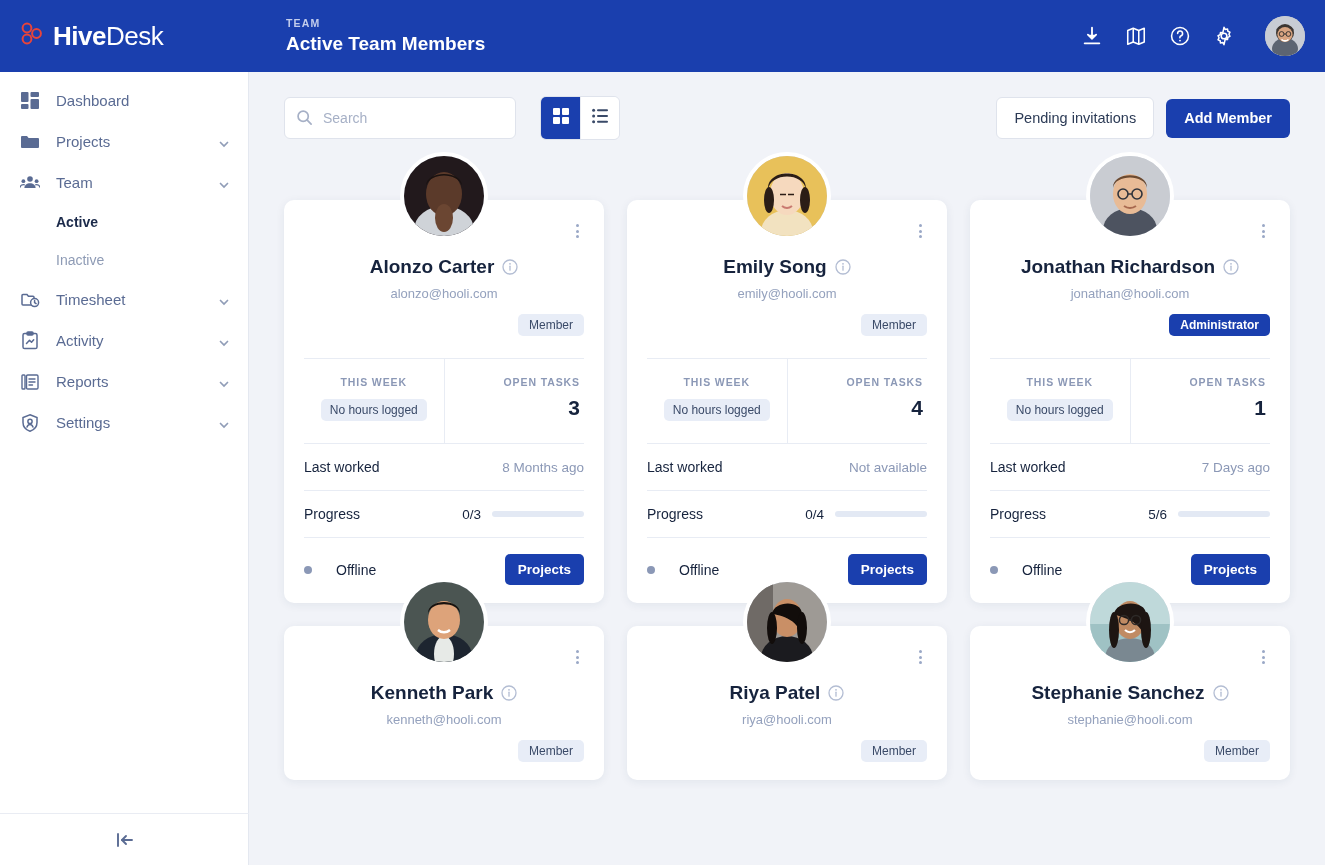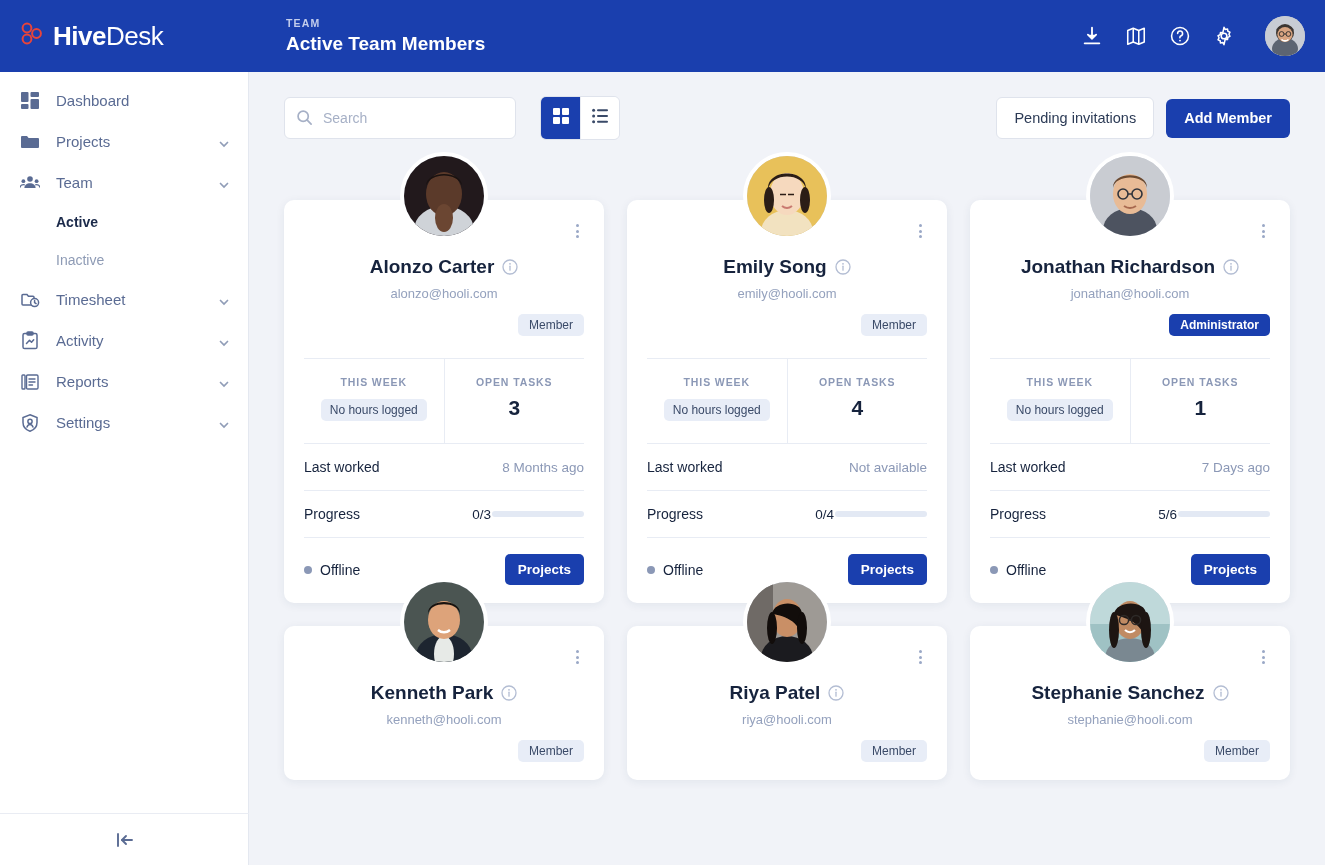--- a/index.html
+++ b/index.html
@@ -131,45 +131,45 @@
   .role-wrap { display: flex; justify-content: flex-end; margin-top: 13px; }
   .role {
     font-size: 12px; padding: 4px 11px; border-radius: 5px;
     background: #e8edf7; color: #3a4a68;
   }
   .role.admin { background: #1a3fae; color: #ffffff; font-weight: bold; }
   .stats {
     display: flex; margin-top: 22px; border-top: 1px solid #e8ecf4;
   }
   .stat { flex: 1; padding: 17px 4px 22px 4px; text-align: center; }
-  .stat + .stat { border-left: 1px solid #e8ecf4; }
+  .stat + .stat { border-left: 1px solid #e8ecf4; text-align: right; }
   .stat-label {
     font-size: 10.5px; font-weight: bold; letter-spacing: .9px;
     color: #8b98b6; text-transform: uppercase;
   }
   .stat-pill {
     display: inline-block; margin-top: 11px; font-size: 12px;
     background: #e8edf7; color: #3a4a68; padding: 4px 9px; border-radius: 5px;
   }
   .stat-num { margin-top: 8px; font-size: 21px; font-weight: bold; color: #16233d; }
   .row-line {
     display: flex; align-items: center; justify-content: space-between;
     padding: 15px 0; border-top: 1px solid #e8ecf4; font-size: 14px;
   }
   .row-key { color: #16233d; }
   .row-val { color: #8b98b6; font-size: 13.5px; }
-  .prog-right { display: flex; align-items: center; gap: 1px; }
+  .prog-right { display: flex; align-items: center; gap: 11px; }
   .prog-txt { font-size: 13.5px; color: #16233d; }
   .prog-bar { width: 92px; height: 6px; border-radius: 3px; background: #e3e9f4; overflow: hidden; }
   .prog-fill { height: 6px; border-radius: 3px; background: #1a3fae; }
   .foot {
     display: flex; align-items: center; justify-content: space-between;
     padding-top: 16px; border-top: 1px solid #e8ecf4;
   }
-  .status { display: flex; align-items: center; gap: 8px; font-size: 14px; color: #16233d; }
+  .status { display: flex; align-items: center; gap: 24px; font-size: 14px; color: #16233d; }
   .dot { width: 8px; height: 8px; border-radius: 50%; background: #8b98b6; }
   .btn-proj {
     background: #1a3fae; color: #fff; border: none; border-radius: 5px;
     padding: 8px 13px; font-size: 13.5px; font-weight: bold; cursor: pointer;
     font-family: "Liberation Sans", sans-serif;
   }
 </style>
 </head>
 <body>
 

